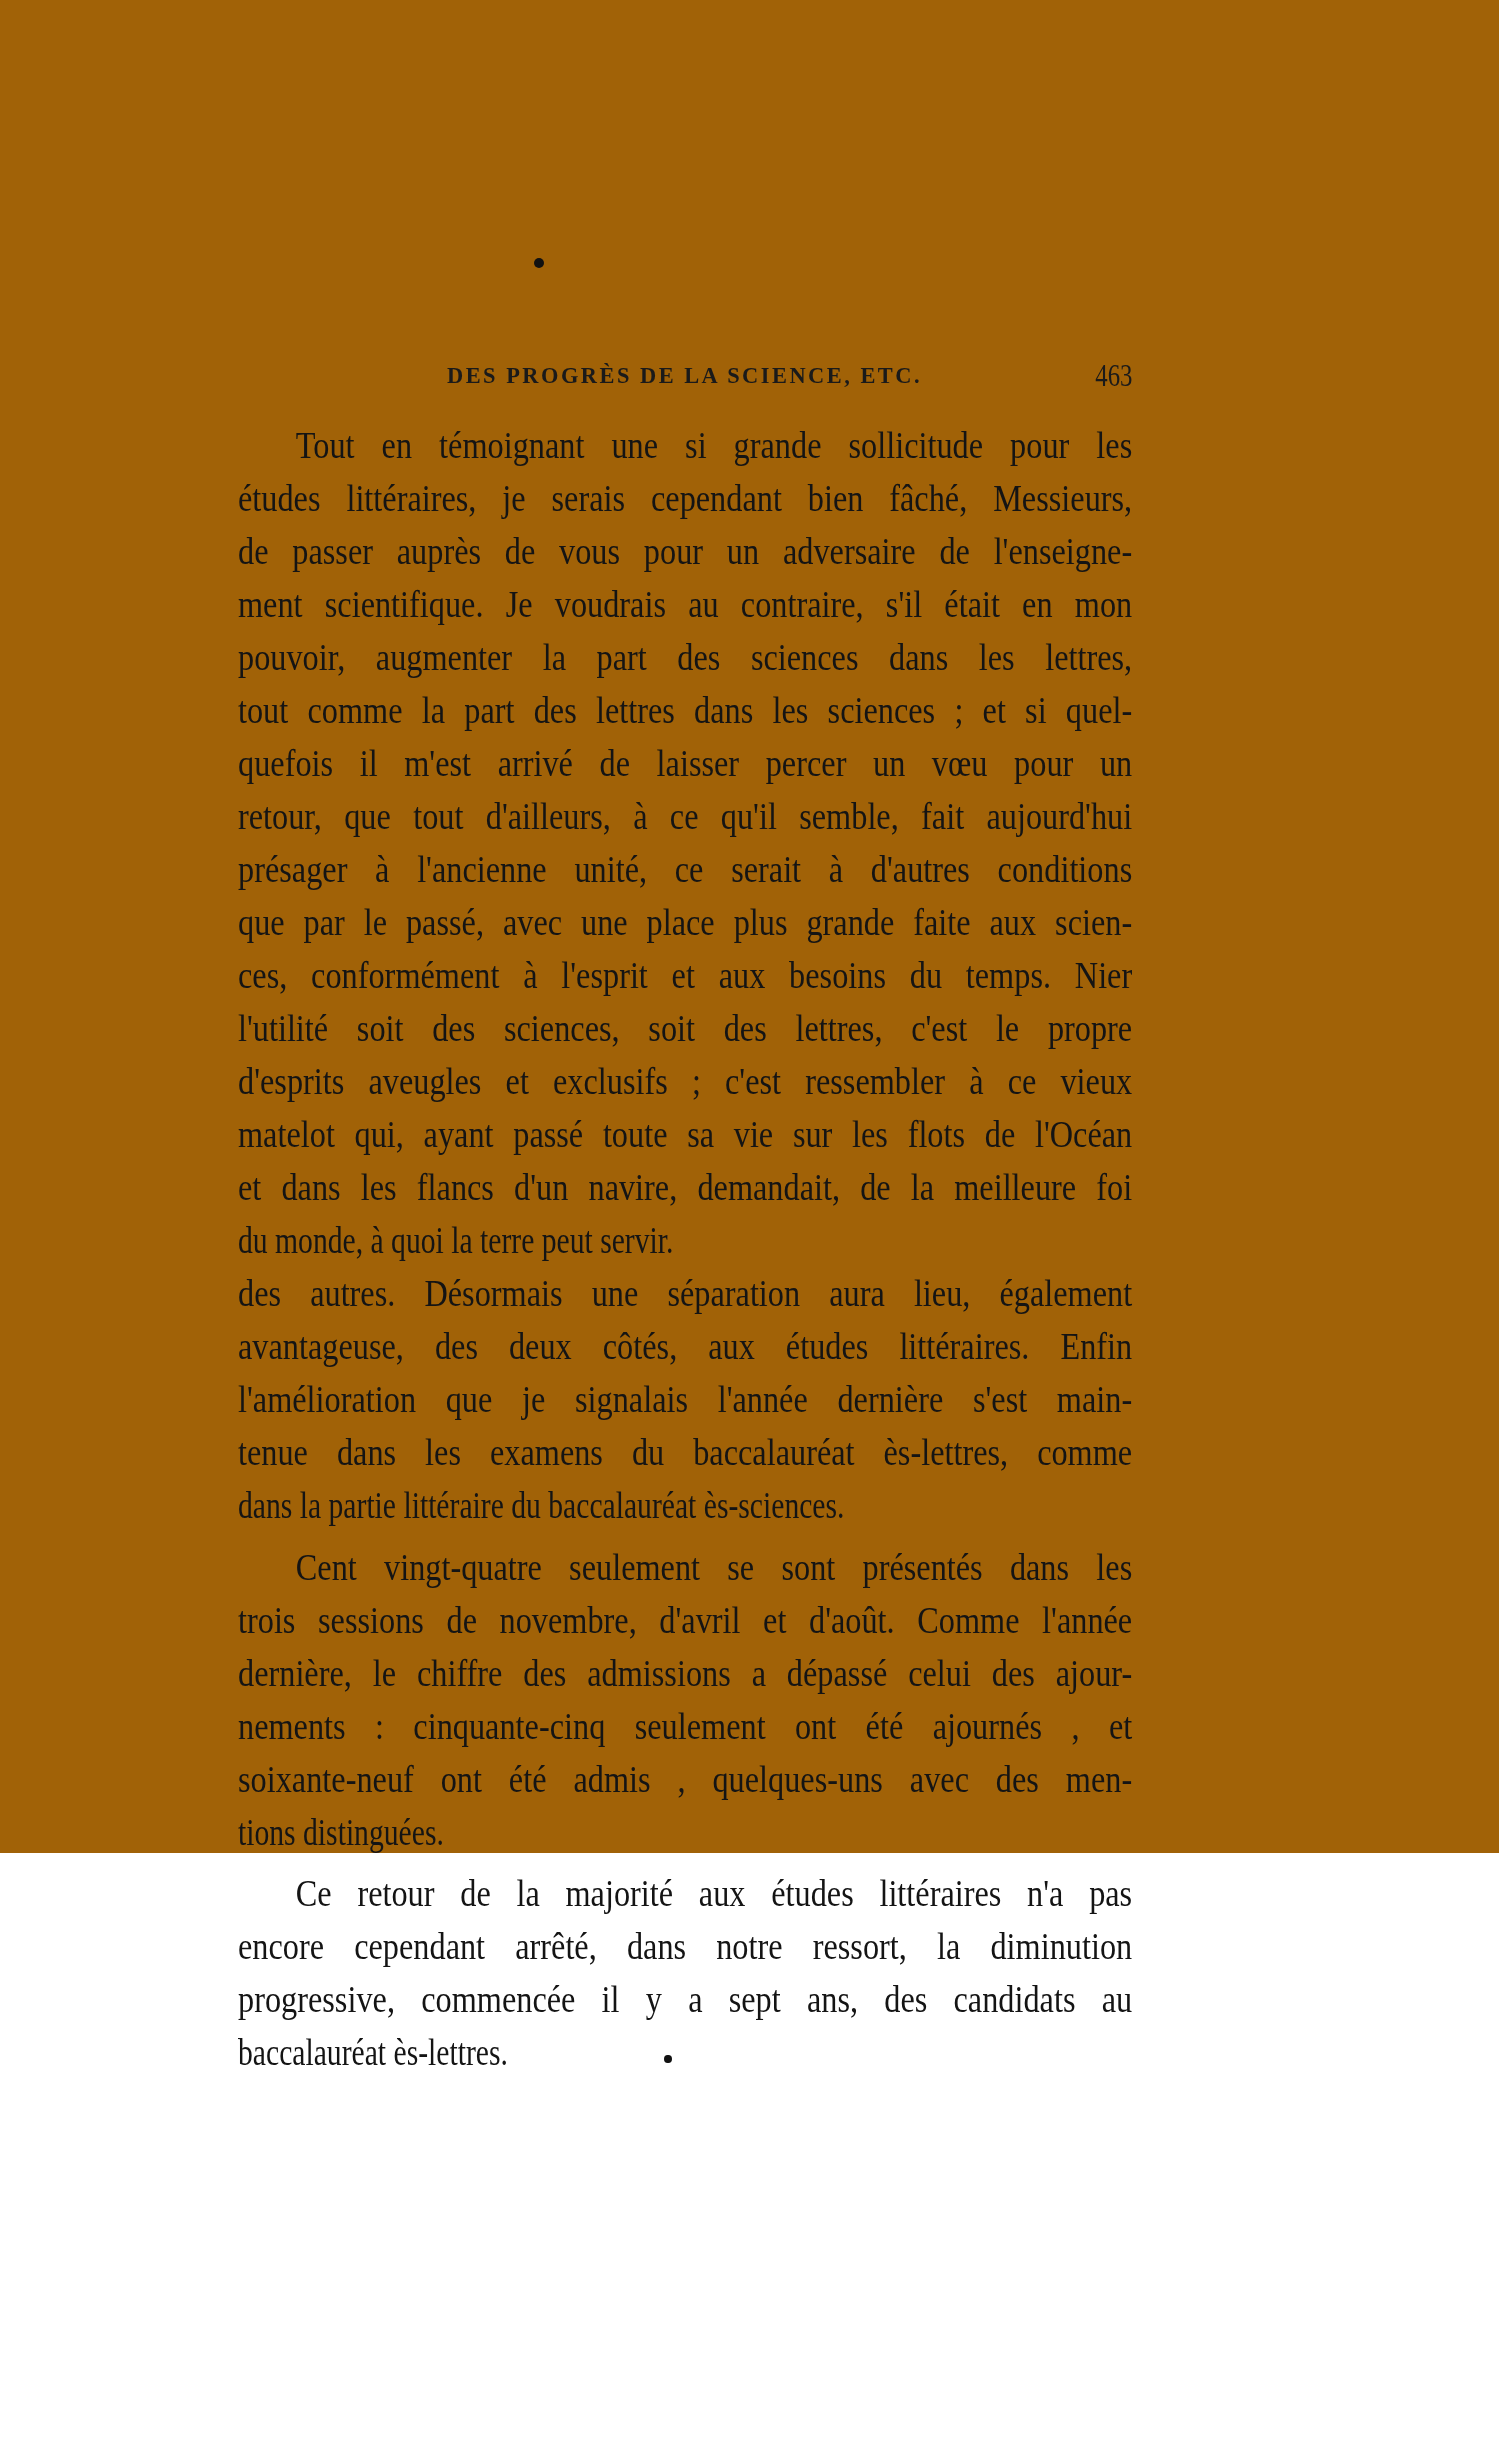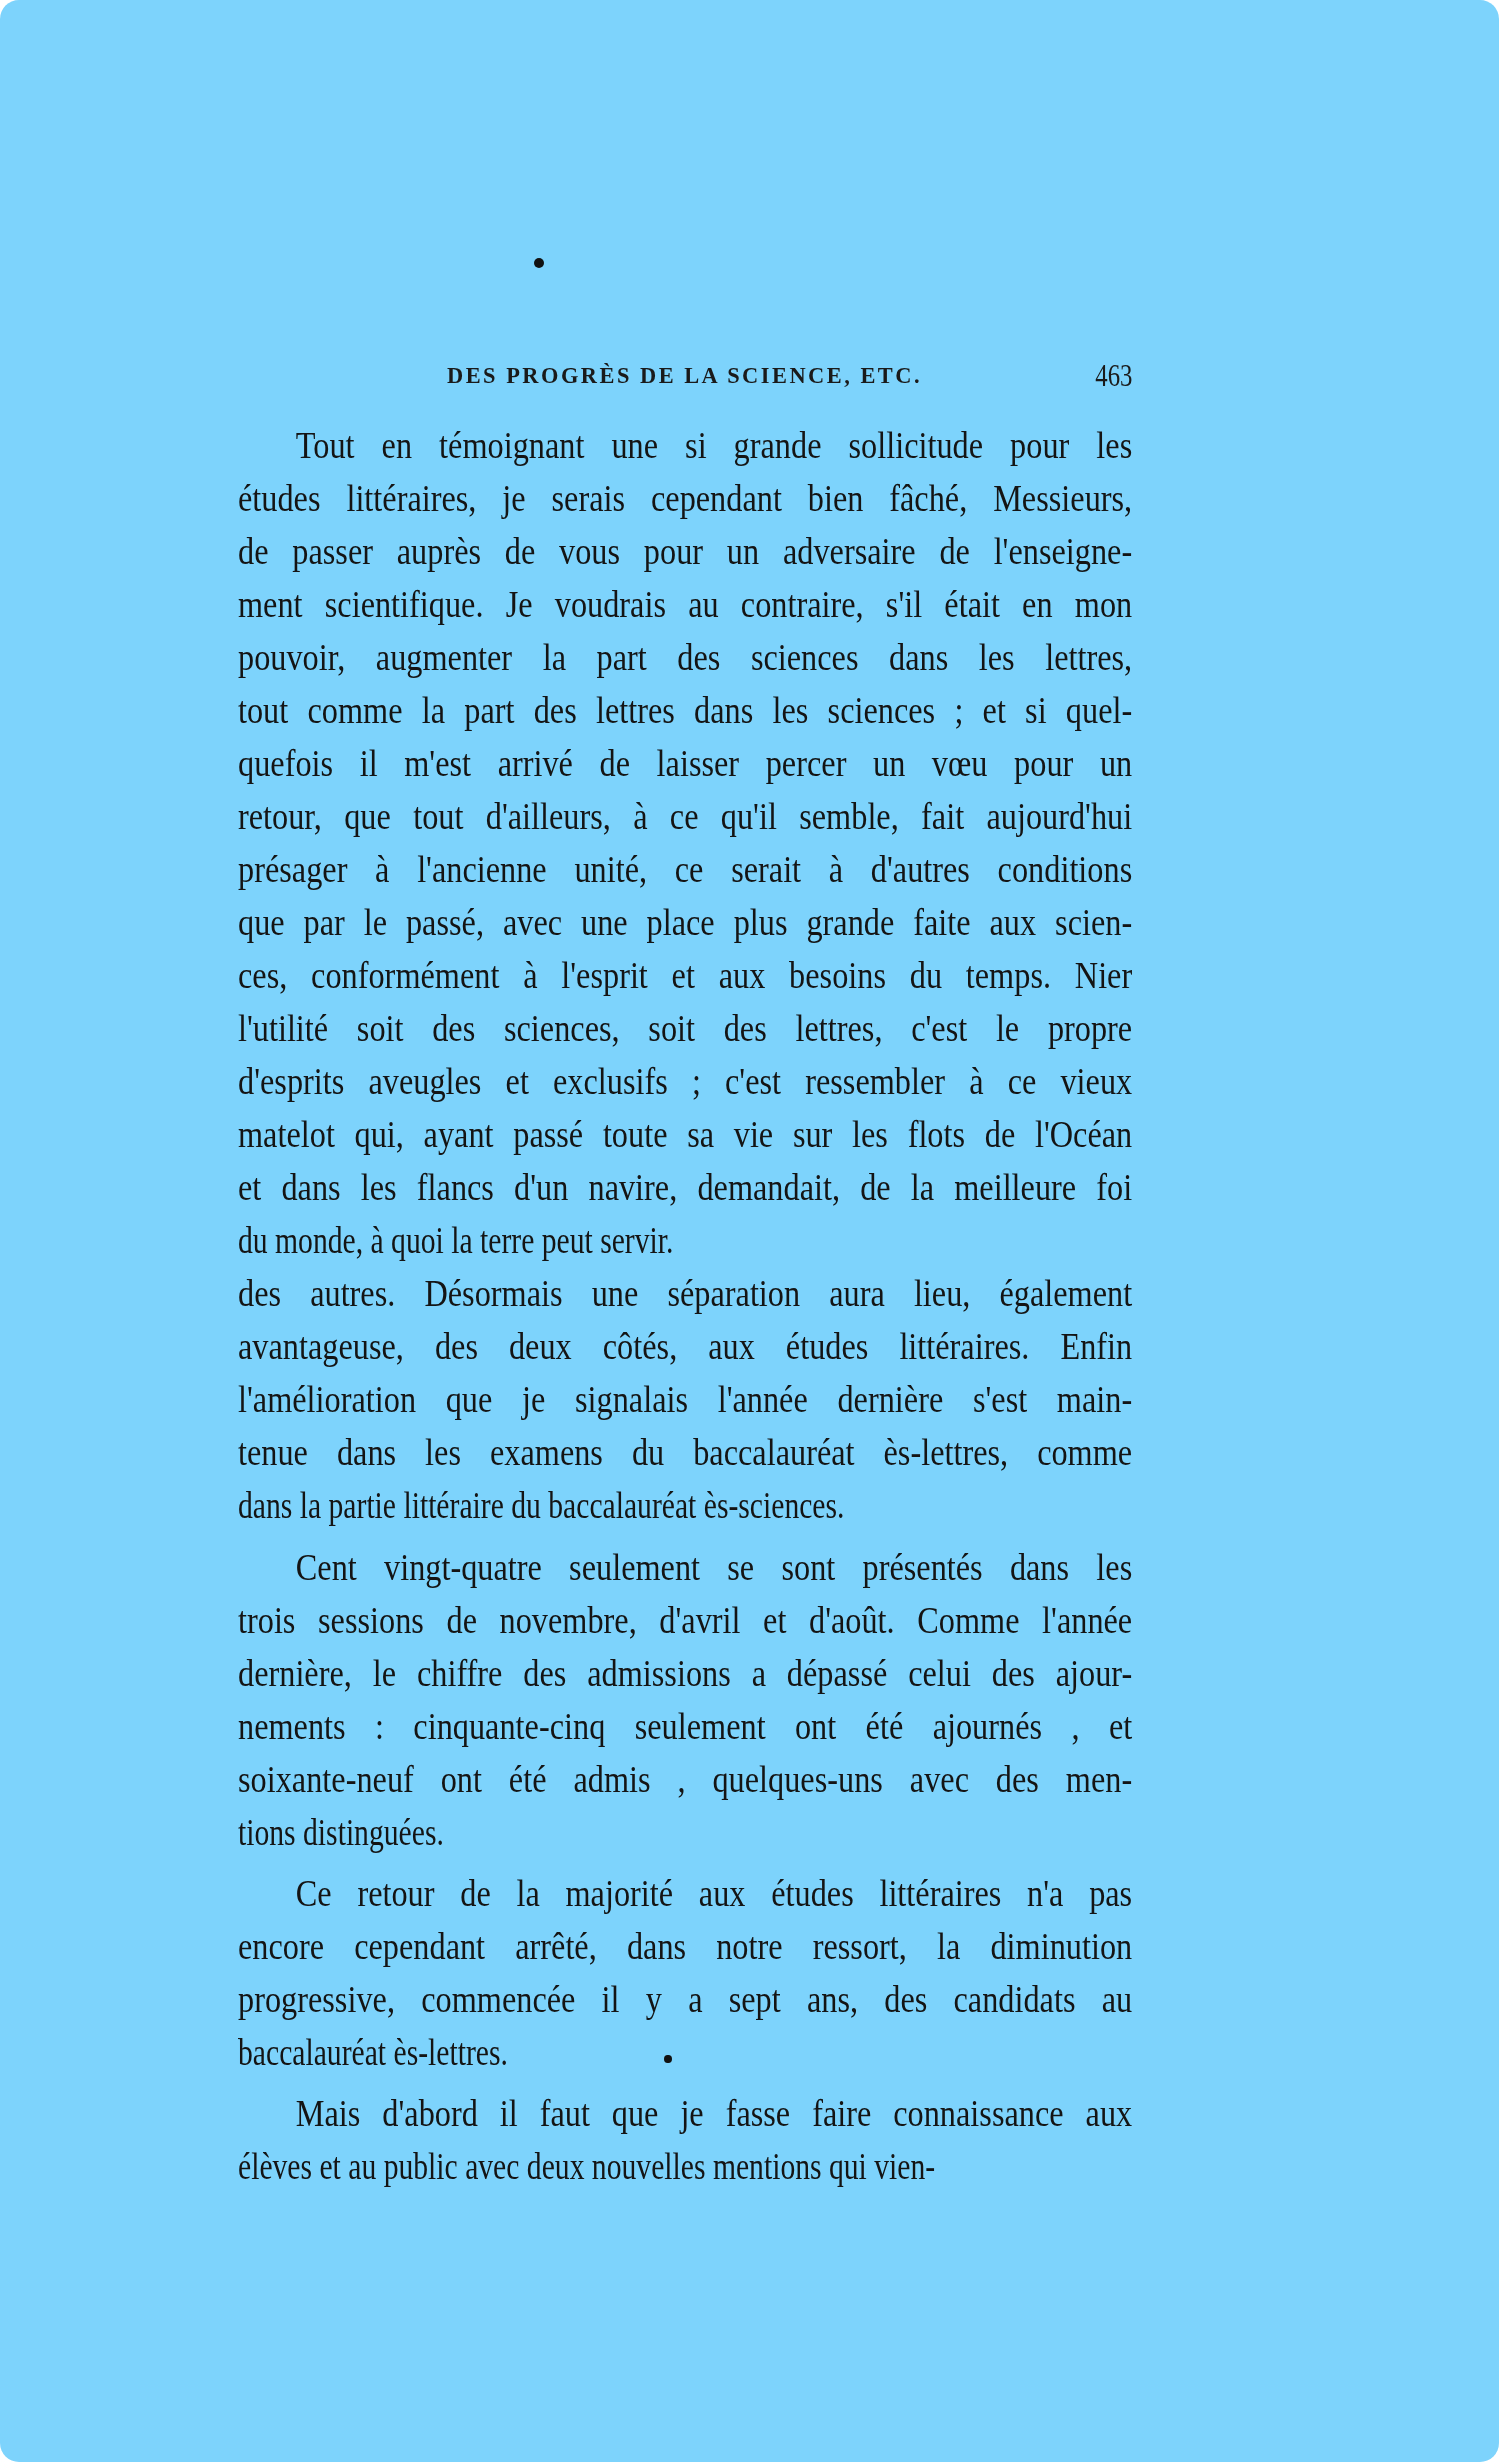--- a/index.html
+++ b/index.html
@@ -1,17 +1,17 @@
 <!DOCTYPE html>
 <html style="font-size:13.2px"><head>
 <meta charset="utf-8">
 <style>
   html, body { margin: 0; padding: 0; background: #ffffff; }
   body { width: 1499px; height: 2462px; position: relative; overflow: hidden; }
-  .page { position: absolute; left: 0; top: 0; width: 1499px; height: 2462px; background: #7dd3fc; border-radius: 19px; }
+  .page { position: absolute; left: 0; top: 0; width: 1499px; height: 1853px; background: #a16207; }
   .speck { position: absolute; background: #111; border-radius: 50%; }
   .header { position: absolute; left: 238px; top: 358px; width: 894px; height: 40px; }
   .running-title {
     position: absolute; left: 209px; top: 5px;
     font-family: "Liberation Serif", serif; font-weight: bold;
     font-size: 22.4px; letter-spacing: 2.5px; color: #1a1a1a;
     font-variant: small-caps; white-space: nowrap;
   }
   .page-number {
     position: absolute; right: 0; top: 0;
@@ -79,19 +79,15 @@
         <span class="line" style="display: block; width: 1052px; text-align: justify; text-align-last: justify; box-sizing: border-box; transform: scaleX(0.85);">nements : cinquante-cinq seulement ont été ajournés , et</span>
         <span class="line" style="display: block; width: 1052px; text-align: justify; text-align-last: justify; box-sizing: border-box; transform: scaleX(0.85);">soixante-neuf ont été admis , quelques-uns avec des men-</span>
         <span class="line last" style="display: block; width: auto; text-align: left; text-align-last: left; transform: scaleX(0.78);">tions distinguées.</span>
       </div>
       <div class="paragraph">
         <span class="line indent" style="display: block; width: 1052px; text-align: justify; text-align-last: justify; padding-left: 68px; box-sizing: border-box; transform: scaleX(0.85);">Ce retour de la majorité aux études littéraires n'a pas</span>
         <span class="line" style="display: block; width: 1052px; text-align: justify; text-align-last: justify; box-sizing: border-box; transform: scaleX(0.85);">encore cependant arrêté, dans notre ressort, la diminution</span>
         <span class="line" style="display: block; width: 1052px; text-align: justify; text-align-last: justify; box-sizing: border-box; transform: scaleX(0.85);">progressive, commencée il y a sept ans, des candidats au</span>
         <span class="line last" style="display: block; width: auto; text-align: left; text-align-last: left; transform: scaleX(0.78);">baccalauréat ès-lettres.</span>
       </div>
-      <div class="paragraph">
-        <span class="line indent" style="display: block; width: 1052px; text-align: justify; text-align-last: justify; padding-left: 68px; box-sizing: border-box; transform: scaleX(0.85);">Mais d'abord il faut que je fasse faire connaissance aux</span>
-        <span class="line last" style="display: block; width: auto; text-align: left; text-align-last: left; transform: scaleX(0.78);">élèves et au public avec deux nouvelles mentions qui vien-</span>
-      </div>
     </div>
 </div>
 
 
 </body></html>

